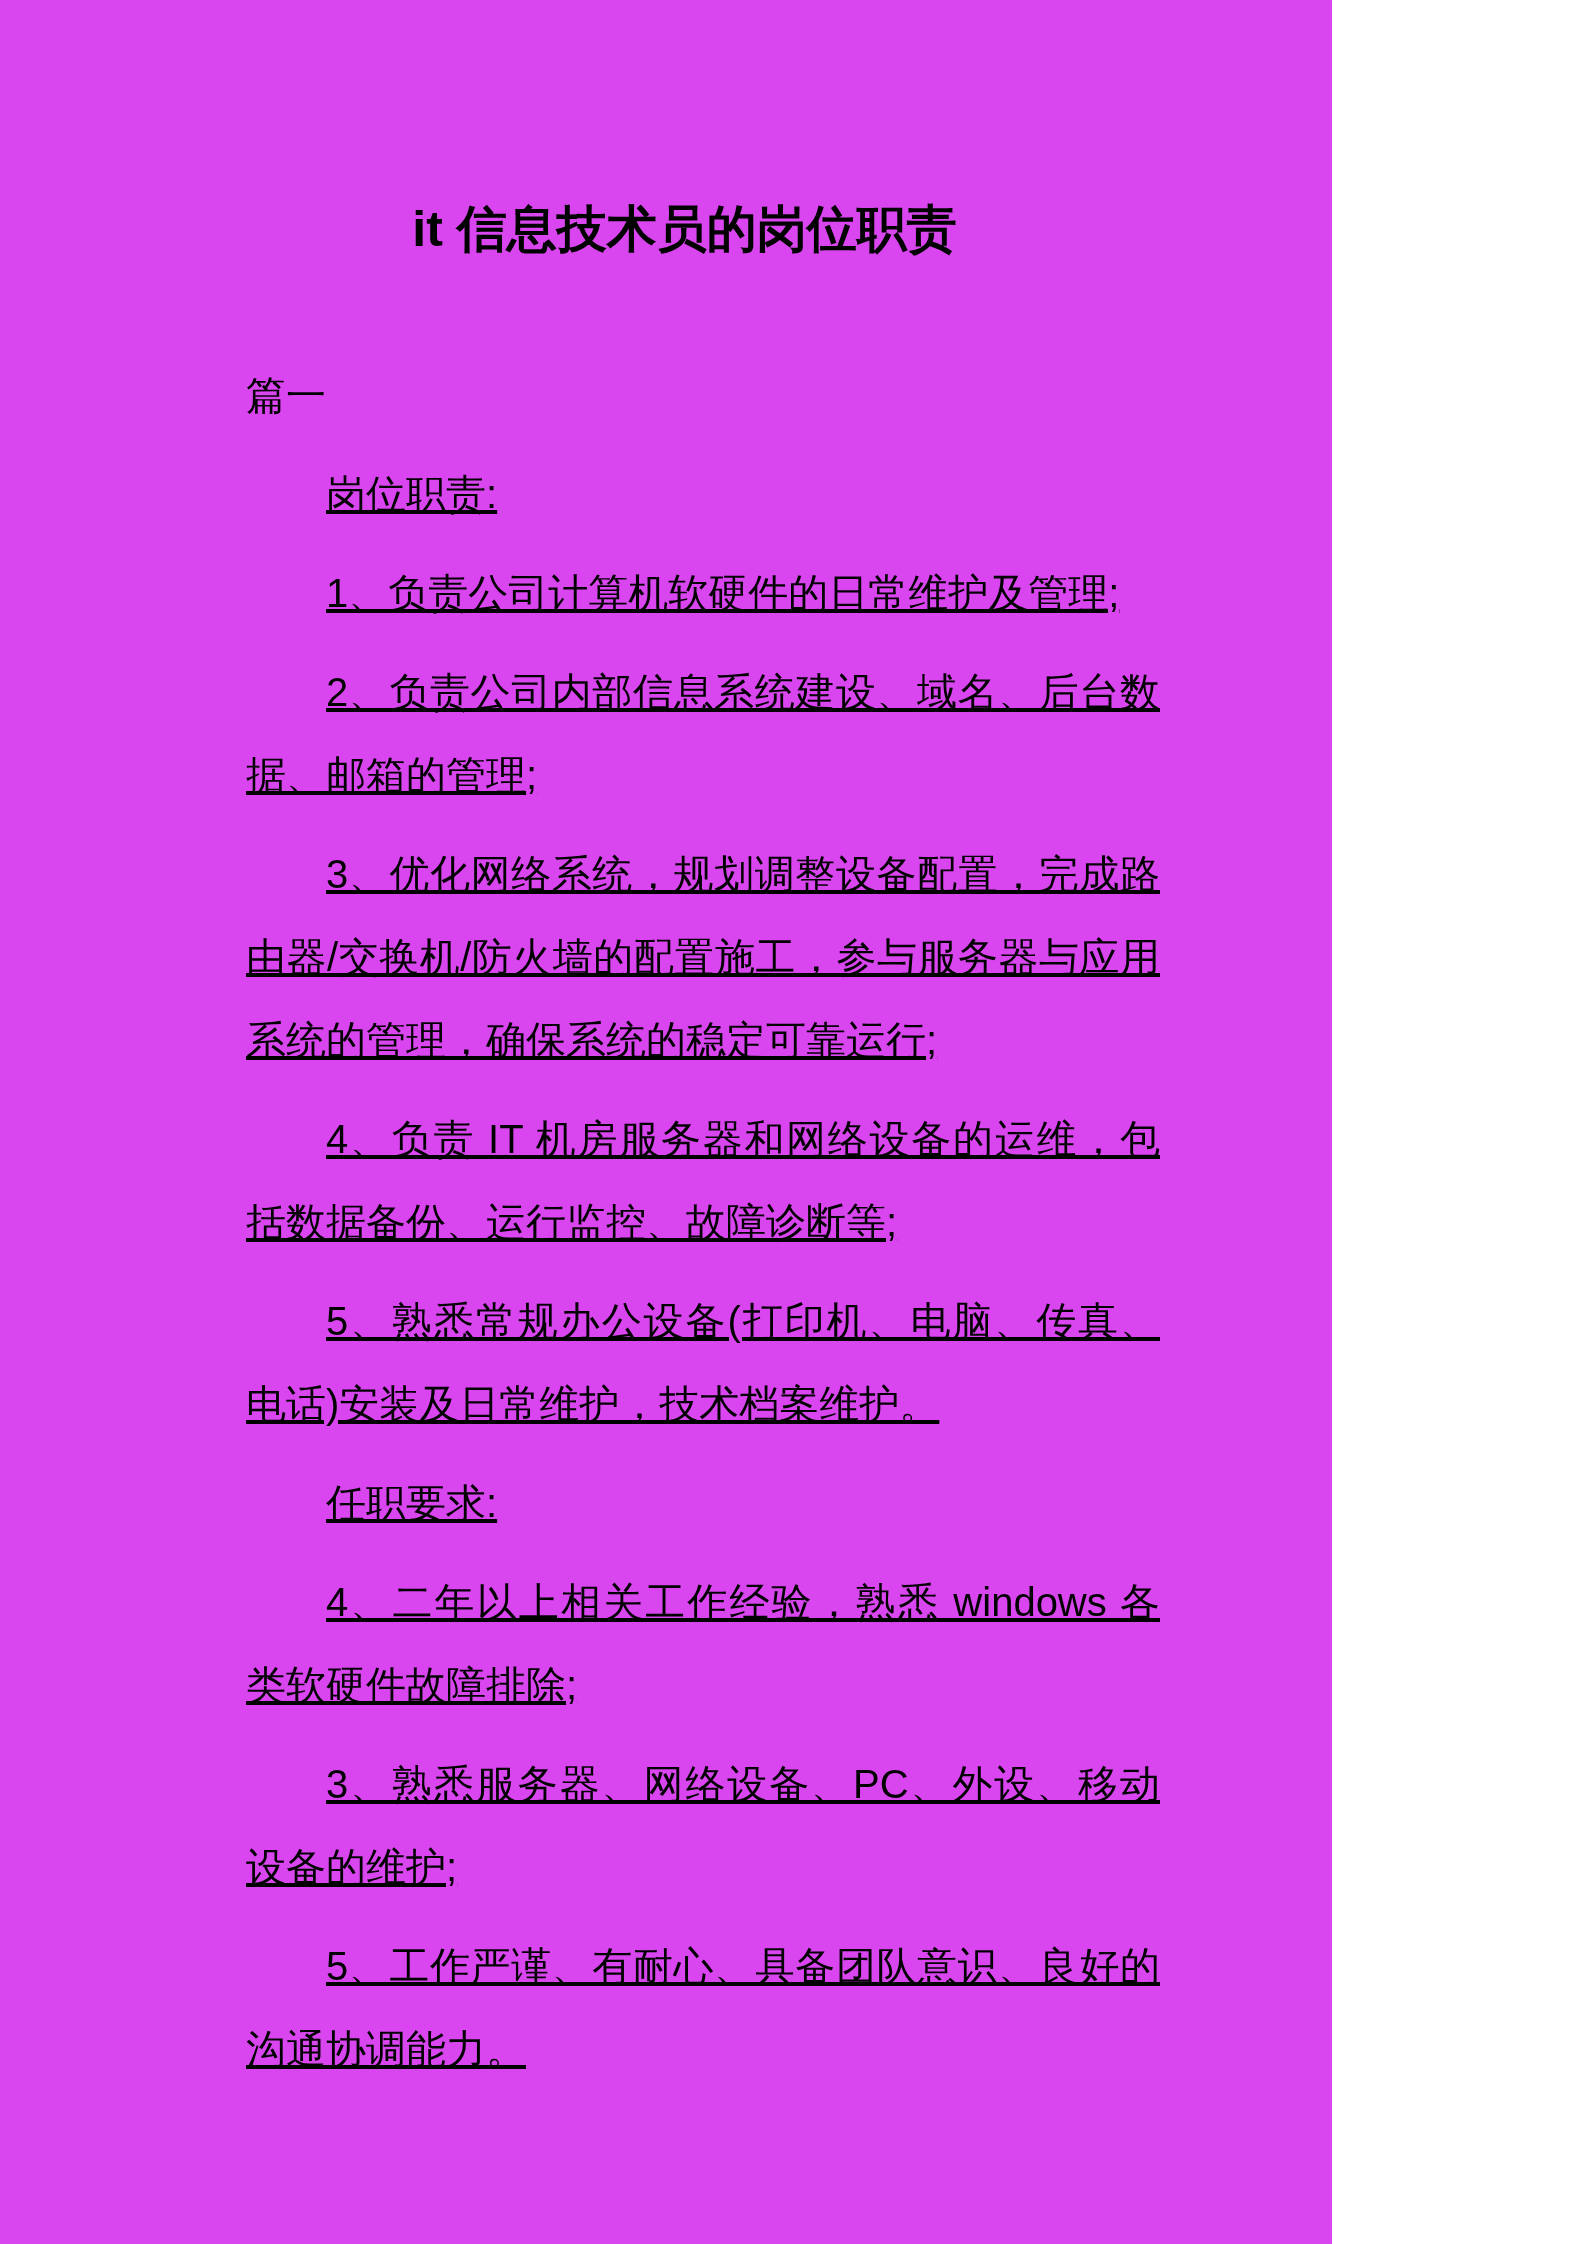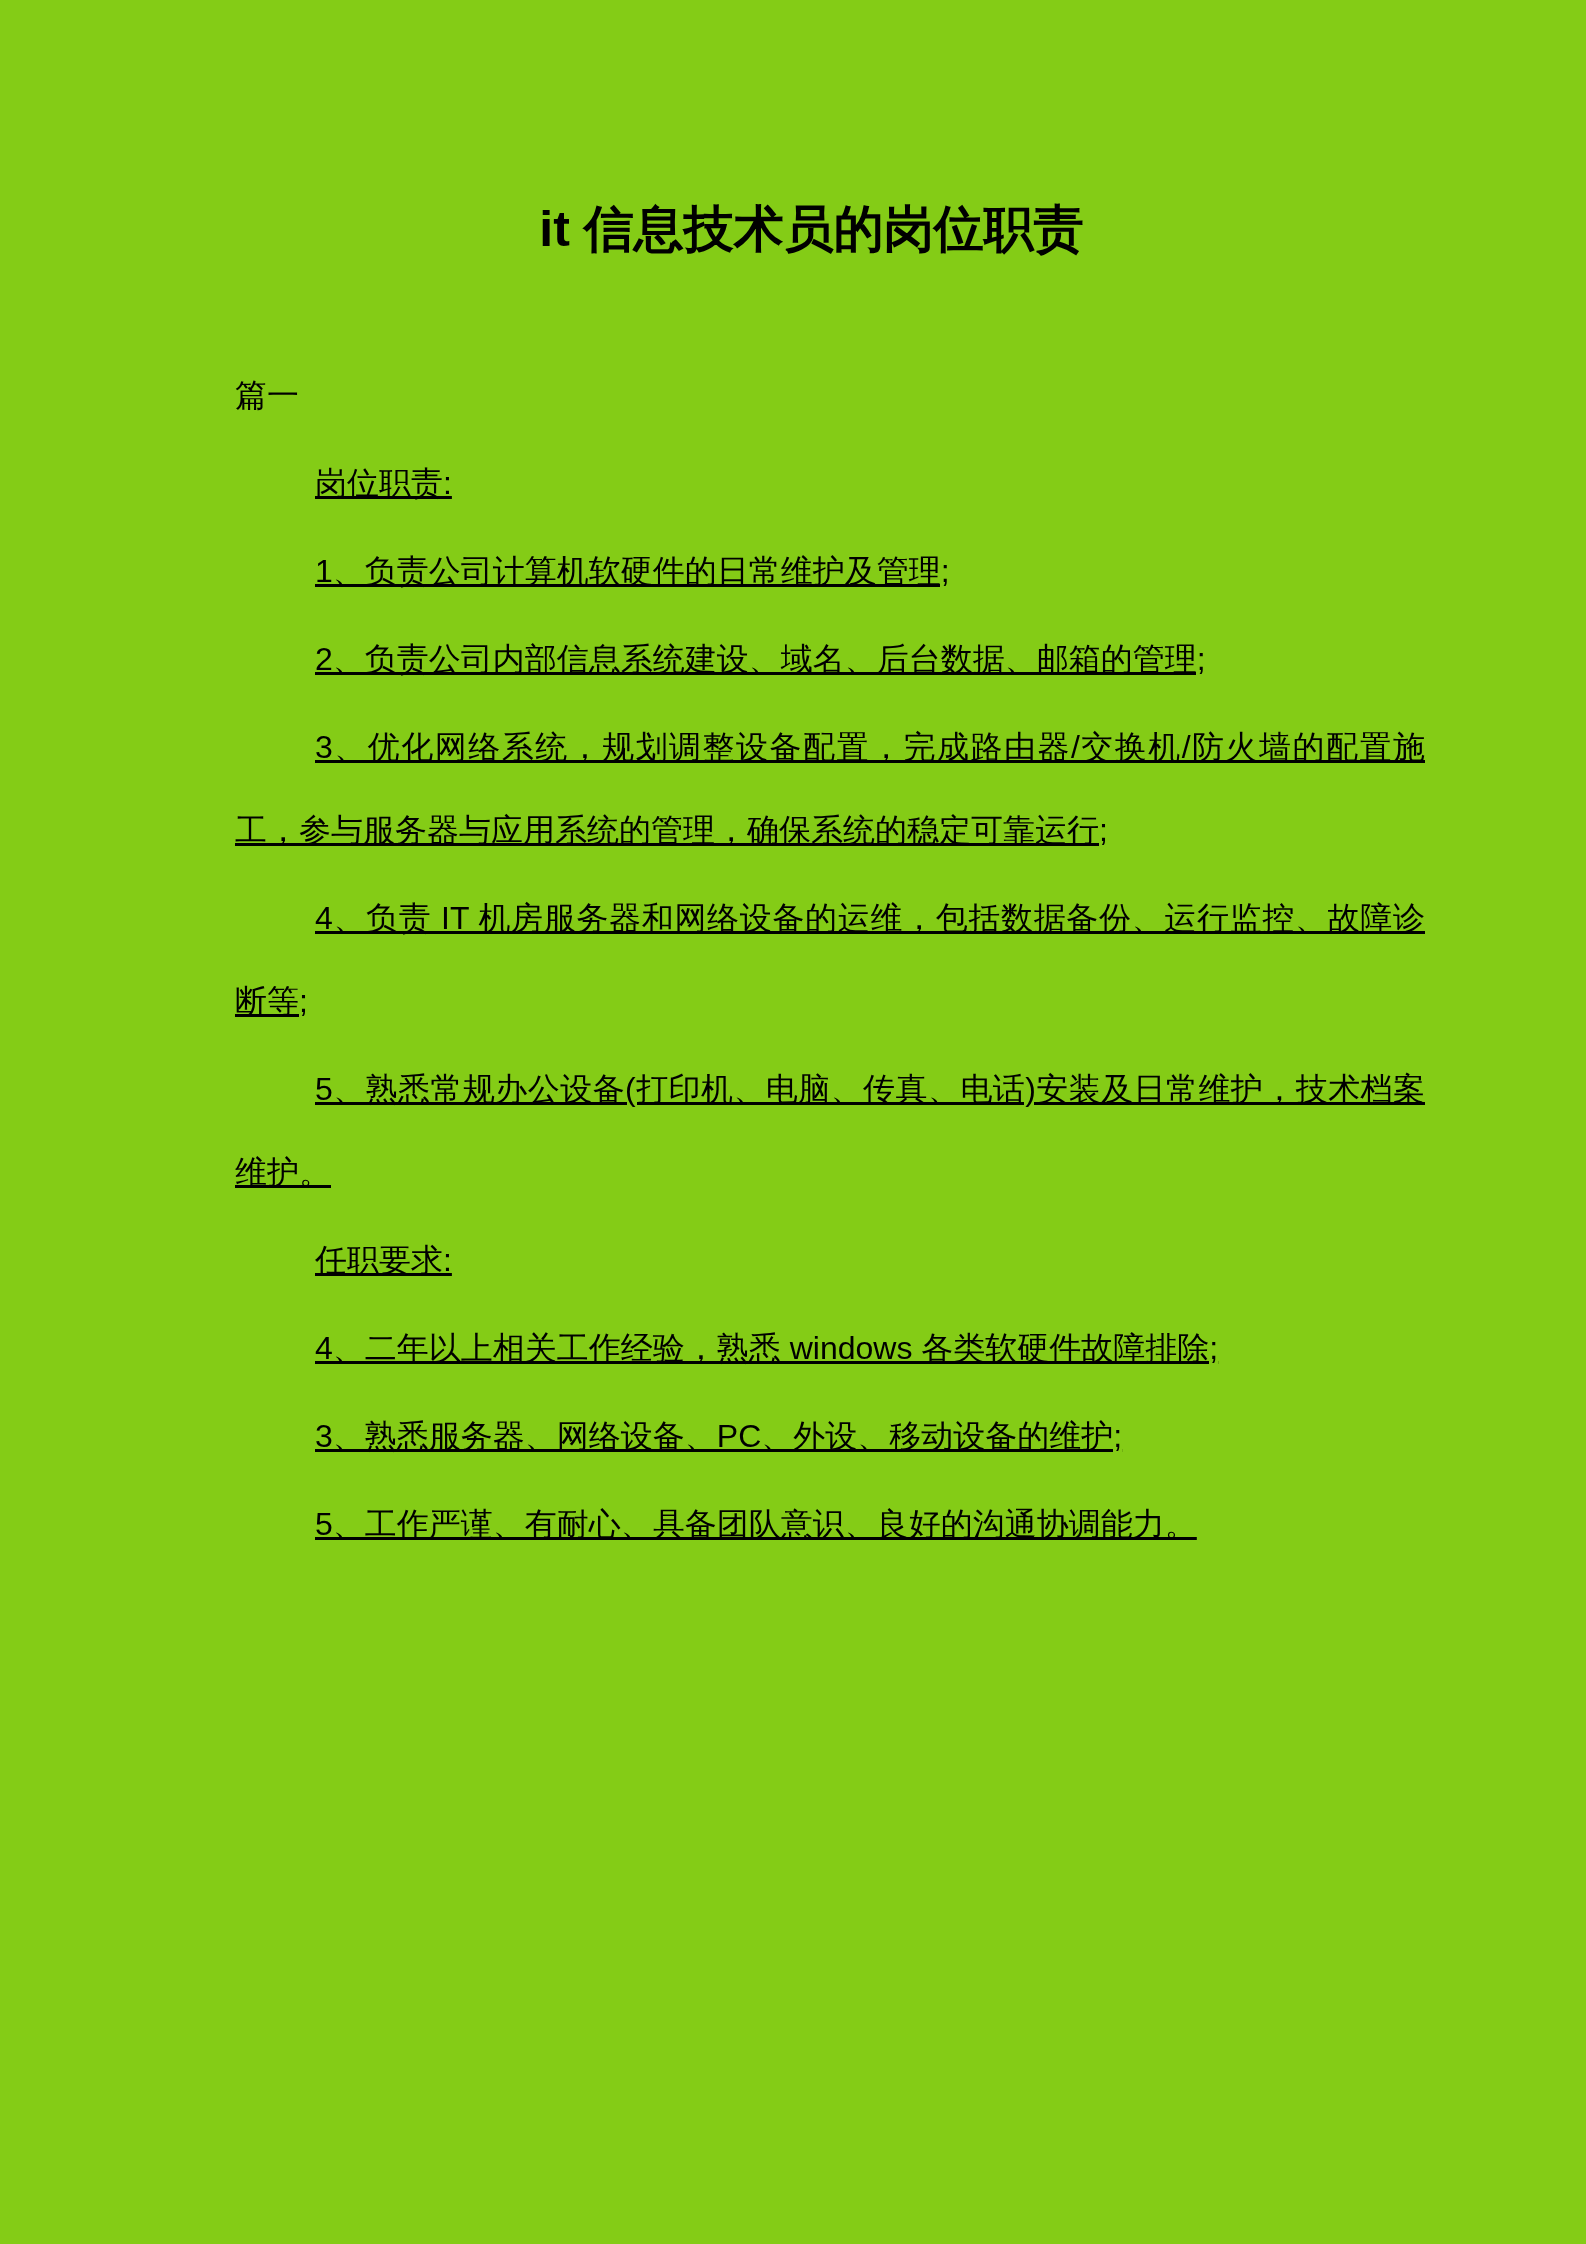--- a/index.html
+++ b/index.html
@@ -7,41 +7,41 @@
     padding: 0;
     background: #ffffff;
   }
   body {
     width: 1586px;
     height: 2244px;
     font-family: "Liberation Sans", sans-serif;
   }
   .page {
     box-sizing: border-box;
-    width: 1586px;
+    width: 1332px;
     height: 2244px;
-    background: #84cc16;
+    background: #d946ef;
     padding: 188px 156px 60px 230px;
     overflow: hidden;
   }
   .doc-title {
     margin: 0 0 0 -37px;
     font-size: 50px;
     line-height: 83px;
     font-weight: 700;
     text-align: center;
     color: #000000;
     letter-spacing: 0;
   }
   .doc-body {
     margin-top: 83px; 
   }
   .para {
-    margin: 5px;
-    font-size: 32px;
+    margin: 16px;
+    font-size: 40px;
     line-height: 83px;
     color: #000000;
     text-align: justify;
     word-break: normal;
   }
   .para.body {
     text-indent: 80px; 
     text-decoration: underline;
   }
   .para.section-heading {

